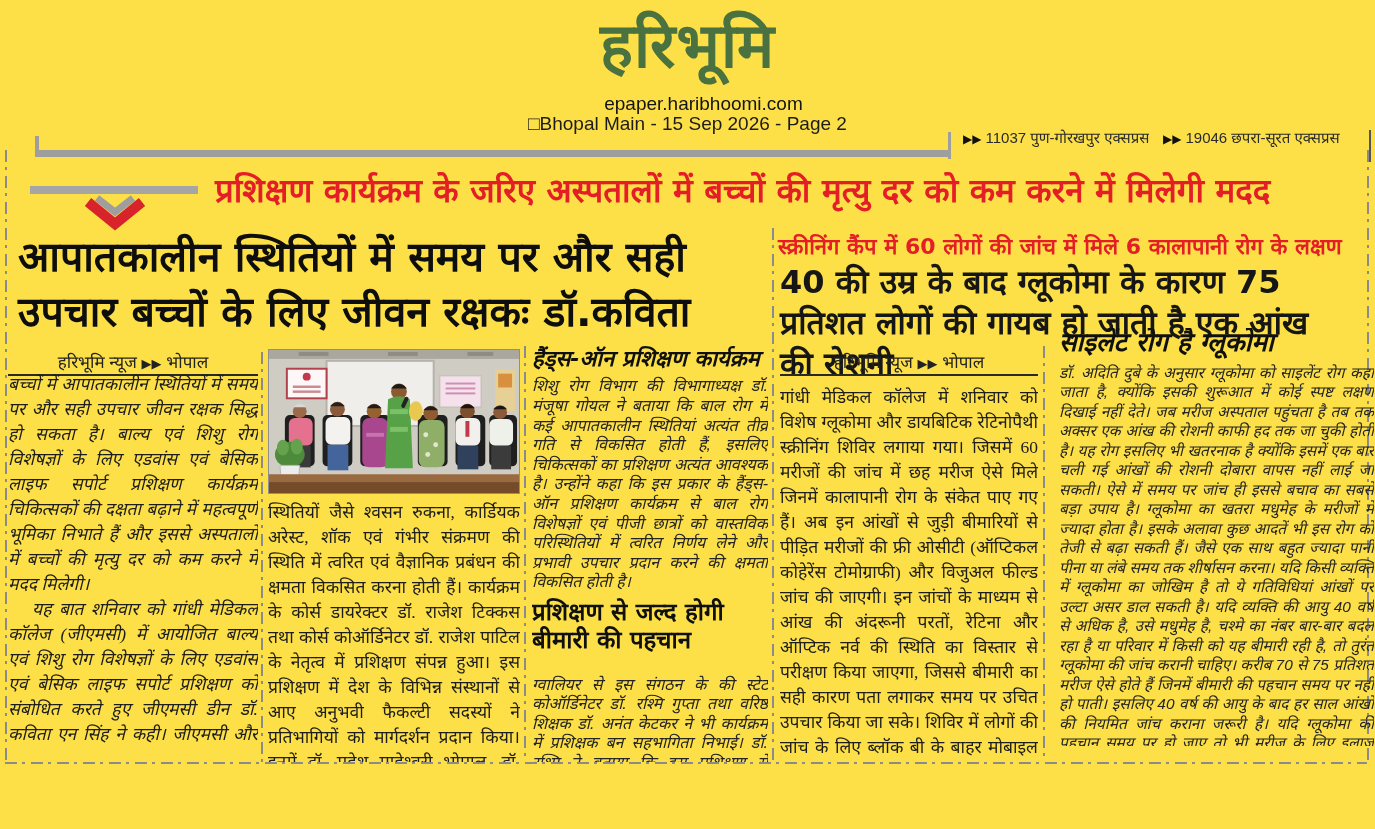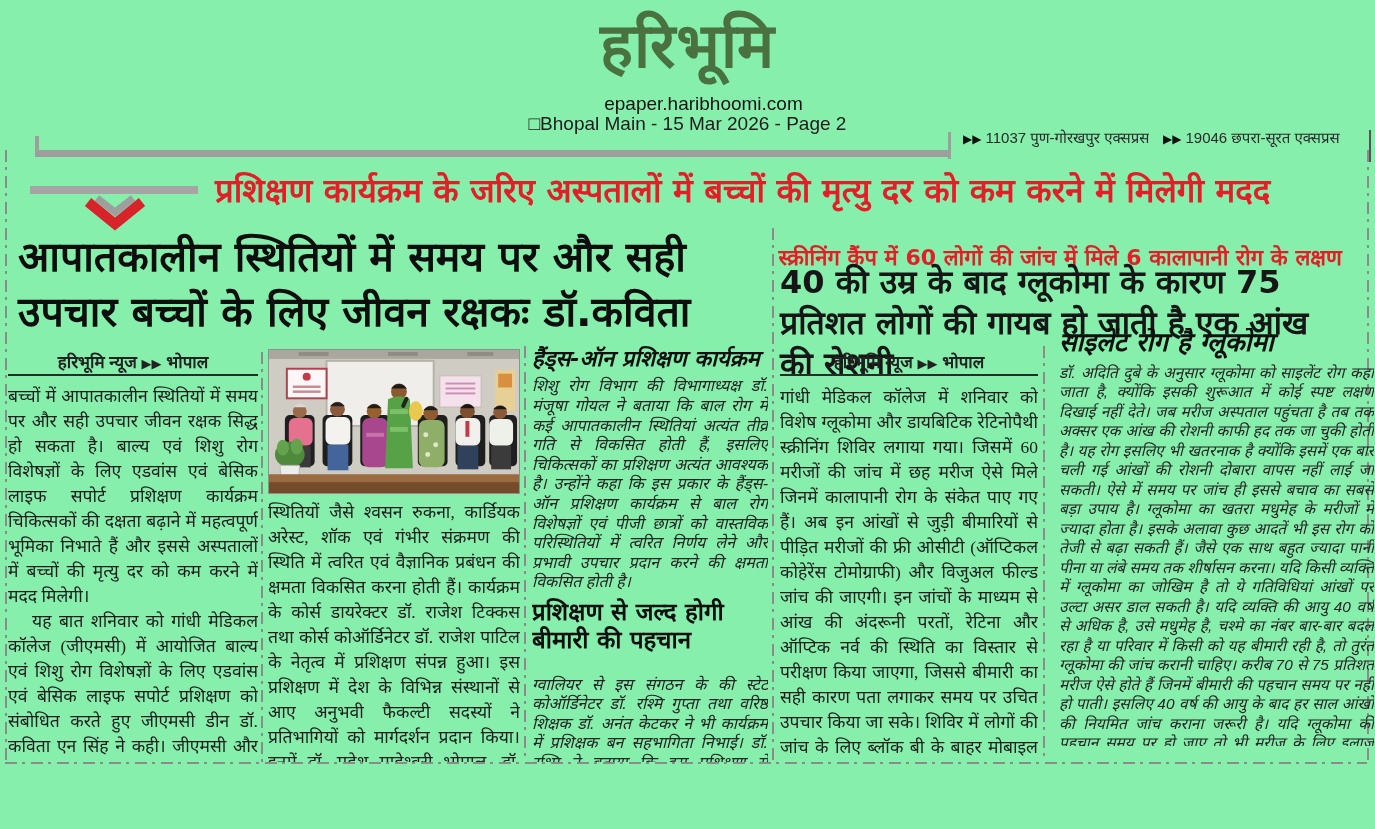--- a/index.html
+++ b/index.html
@@ -1,17 +1,17 @@
 <!DOCTYPE html>
 <html><head>
 <meta charset="utf-8">
 <style>
   * { margin:0; padding:0; box-sizing:border-box; }
   body { background:#e9e9e9; font-family:"Liberation Sans","DejaVu Sans",sans-serif; }
-  #canvas { position:relative; width:1375px; height:829px; background:#86efac; overflow:hidden; margin:0 auto; }
+  #canvas { position:relative; width:1375px; height:829px; background:#fde047; overflow:hidden; margin:0 auto; }
 
   
   .logo { position:absolute; top:0px; left:0; width:100%; text-align:center;
           font-family:"DejaVu Sans",sans-serif; font-weight:800; font-size:62px; line-height:92px;
           color:#4a7140; letter-spacing:1px; }
   .site { position:absolute; top:93px; left:16px; width:100%; text-align:center; font-size:19px; color:#141414; }
   .edition { position:absolute; top:113px; left:0; width:100%; text-align:center; font-size:19px; color:#1c1c1c; }
 
   
   .bar { position:absolute; background:#9e9e9e; }
@@ -27,27 +27,27 @@
   .rule-h { position:absolute; height:2px;
     background:repeating-linear-gradient(90deg,#8b8b8b 0 12px,transparent 12px 17px,#8b8b8b 17px 20px,transparent 20px 26px); }
   .rule-v { position:absolute; width:2px;
     background:repeating-linear-gradient(180deg,#8b8b8b 0 12px,transparent 12px 17px,#8b8b8b 17px 20px,transparent 20px 26px); }
 
   
   .kicker-main { position:absolute; left:215px; top:167px; width:1125px; text-align:left;
     font-weight:800; font-size:33px; color:#e41e26; font-family:"DejaVu Sans",sans-serif; }
   .hl-left { position:absolute; left:18px; top:230px; width:762px;
     font-weight:800; font-size:41px; line-height:1.34; color:#0e0e0e; font-family:"DejaVu Sans",sans-serif; }
-  .kicker-right { position:absolute; left:778px; top:241px; width:564px; text-align:right;
+  .kicker-right { position:absolute; left:778px; top:230px; width:564px; text-align:left;
     font-weight:800; font-size:22px; color:#e41e26; font-family:"DejaVu Sans",sans-serif; }
   .hl-right { position:absolute; left:780px; top:262px; width:566px;
     font-weight:800; font-size:32px; line-height:1.28; color:#161616; font-family:"DejaVu Sans",sans-serif; }
 
   
-  .byline { position:absolute; top:350px; height:26px; text-align:center; font-weight:700; font-size:17px; color:#222;
+  .byline { position:absolute; top:350px; height:26px; text-align:center; font-weight:400; font-size:17px; color:#222;
     border-bottom:2px solid #2a2a2a; padding-bottom:10px; }
   .byline .arrows { font-size:13px; }
 
   
   .bodytext { position:absolute; text-align:justify; color:#1d1d1d;
     font-family:"Liberation Serif","DejaVu Serif",serif; font-size:17.5px; line-height:25px; }
   .bodytext p.indent { text-indent:24px; }
   .italcol { position:absolute; color:#242424; }
   .italcol .sec-head-ital { font-style:italic; font-weight:800; font-size:22px; line-height:1.2; color:#101010;
     font-family:"DejaVu Sans",sans-serif; margin-bottom:4px; }
@@ -63,21 +63,21 @@
   .photo { position:absolute; left:268px; top:349px; width:252px; height:145px; border:1px solid #8f8f8f; background:#cfccc4; }
   .photo svg { display:block; width:100%; height:100%; }
 </style>
 </head>
 <body>
 
 <div id="canvas">
 
   <div class="logo">हरिभूमि</div>
   <div class="site">epaper.haribhoomi.com</div>
-  <div class="edition">□Bhopal Main - 15 Mar 2026 - Page 2</div>
+  <div class="edition">□Bhopal Main - 15 Sep 2026 - Page 2</div>
 
   <div class="bar" style="left:35px; top:136px; width:4px; height:19px;"></div>
   <div class="bar" style="left:35px; top:150px; width:914px; height:7px;"></div>
   <div class="bar" style="left:948px; top:132px; width:3px; height:27px;"></div>
   <div class="tick" style="left:1369px; top:130px; width:2px; height:32px;"></div>
 
   <div class="train" style="left:963px;">
     <span class="arrows">▶▶</span><span>11037 पुण-गोरखपुर एक्सप्रस</span>
   </div>
   <div class="train" style="left:1163px;">
@@ -102,21 +102,21 @@
 
   <div>
     <div class="hl-left">आपातकालीन स्थितियों में समय पर और सही उपचार बच्चों के लिए जीवन रक्षकः डॉ.कविता</div>
 
     <div class="byline" style="left:8px; width:250px;">
       <span>हरिभूमि न्यूज</span>
       <span class="arrows">▶▶</span>
       <span>भोपाल</span>
     </div>
 
-    <div class="bodytext" style="left:8px; top:384px; width:250px; height:377px; overflow:hidden;">
+    <div class="bodytext" style="left:8px; top:372px; width:250px; height:377px; overflow:hidden;font-style:italic;">
       <p>बच्चों में आपातकालीन स्थितियों में समय पर और सही उपचार जीवन रक्षक सिद्ध हो सकता है। बाल्य एवं शिशु रोग विशेषज्ञों के लिए एडवांस एवं बेसिक लाइफ सपोर्ट प्रशिक्षण कार्यक्रम चिकित्सकों की दक्षता बढ़ाने में महत्वपूर्ण भूमिका निभाते हैं और इससे अस्पतालों में बच्चों की मृत्यु दर को कम करने में मदद मिलेगी।</p>
       <p class="indent">यह बात शनिवार को गांधी मेडिकल कॉलेज (जीएमसी) में आयोजित बाल्य एवं शिशु रोग विशेषज्ञों के लिए एडवांस एवं बेसिक लाइफ सपोर्ट प्रशिक्षण को संबोधित करते हुए जीएमसी डीन डॉ. कविता एन सिंह ने कही। जीएमसी और इंडियन एकेडमी ऑफ पीडियाट्रिक्स द्वारा तीन दिवसीय बाल रोग विशेषज्ञों तथा शिशु रोग विभागों में अध्ययनरत स्नातकोत्तर विद्यार्थियों के लिए पीडियाट्रिक एडवांस लाइफ सपोर्ट एवं बेसिक लाइफ सपोर्ट प्रशिक्षण कार्यक्रम का आयोजन किया जा रहा हैं। इस प्रशिक्षण कार्यक्रम का उद्देश्य बच्चों में होने वाली आपातकालीन</p>
     </div>
 
     <div class="photo">
       <svg viewBox="0 0 252 145" preserveAspectRatio="none">
         <rect x="0" y="0" width="252" height="145" fill="#cfccc4"></rect>
         <rect x="0" y="0" width="252" height="9" fill="#aaa79f"></rect>
         <rect x="30" y="2" width="30" height="4" fill="#8f8c84"></rect>
         <rect x="120" y="2" width="30" height="4" fill="#8f8c84"></rect>

